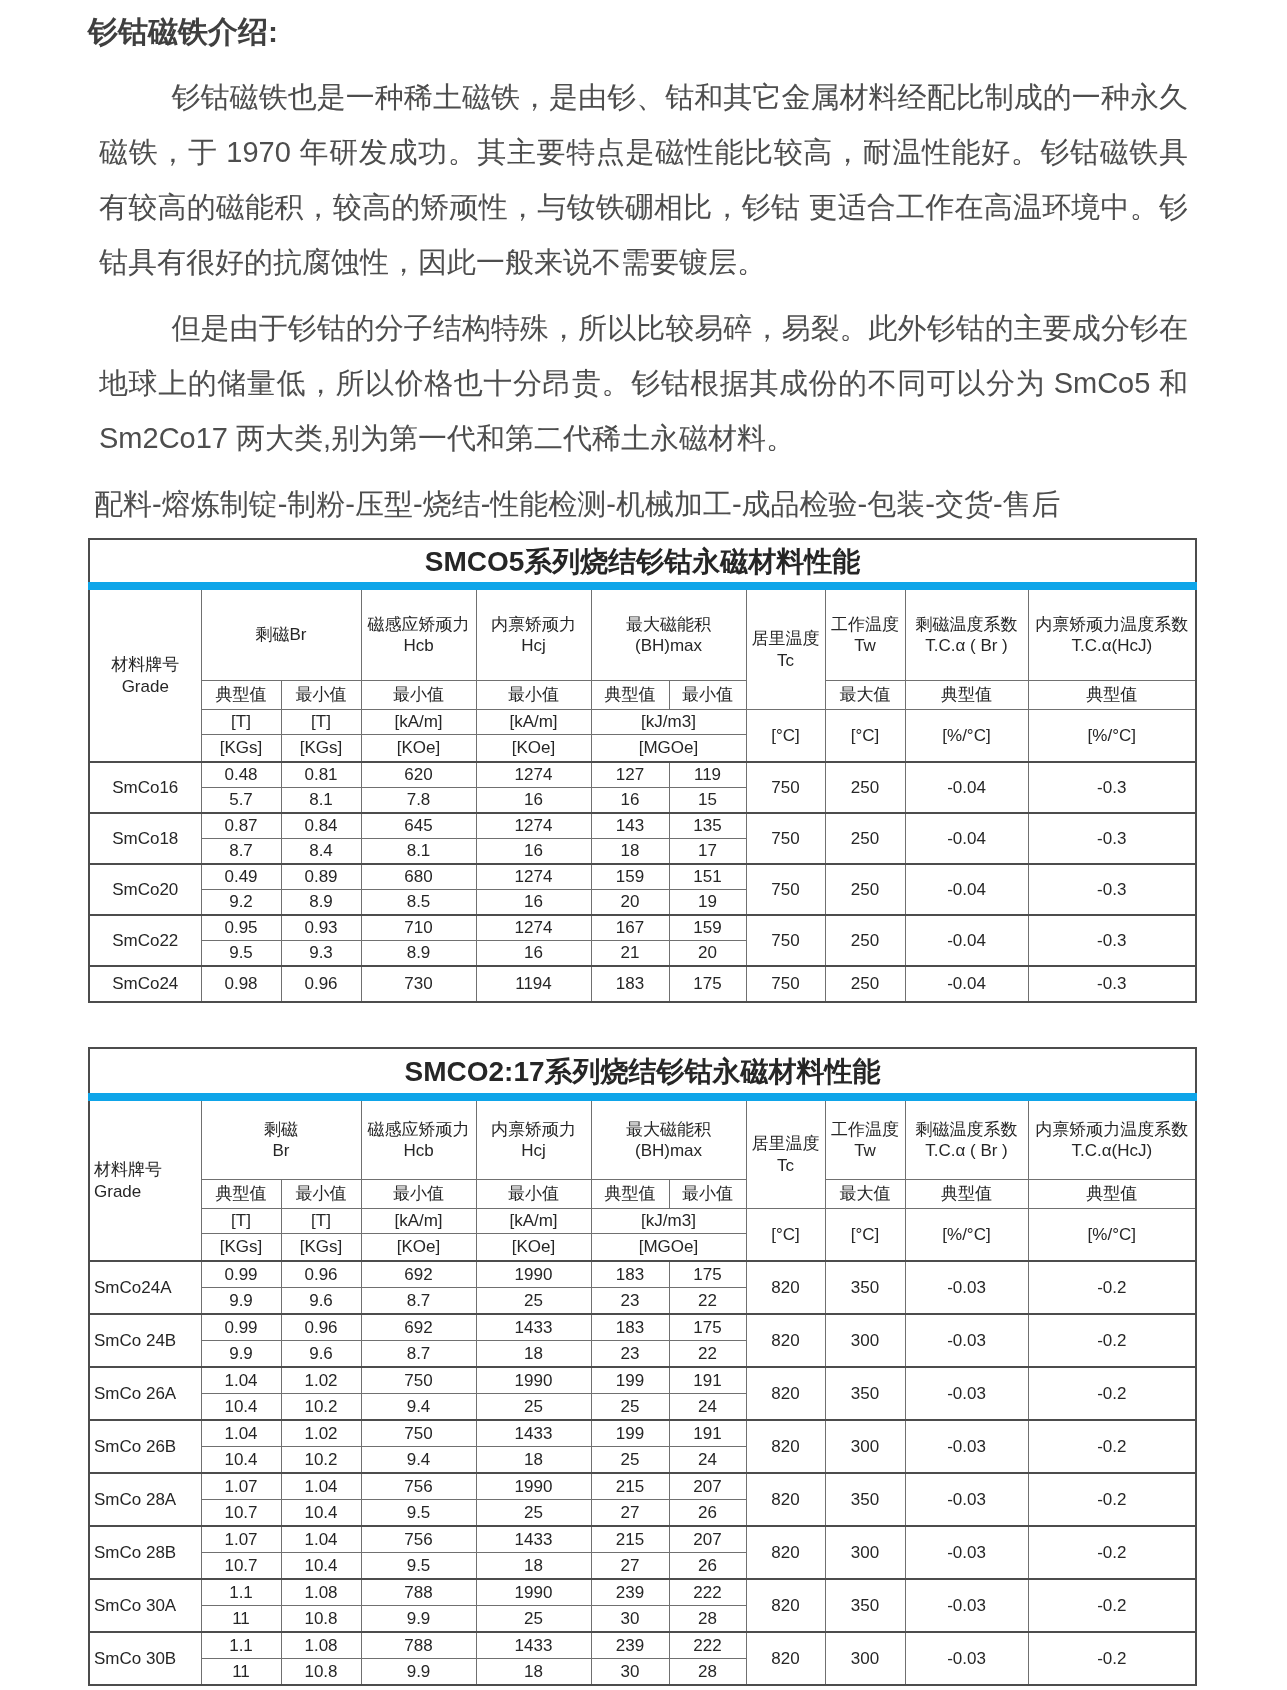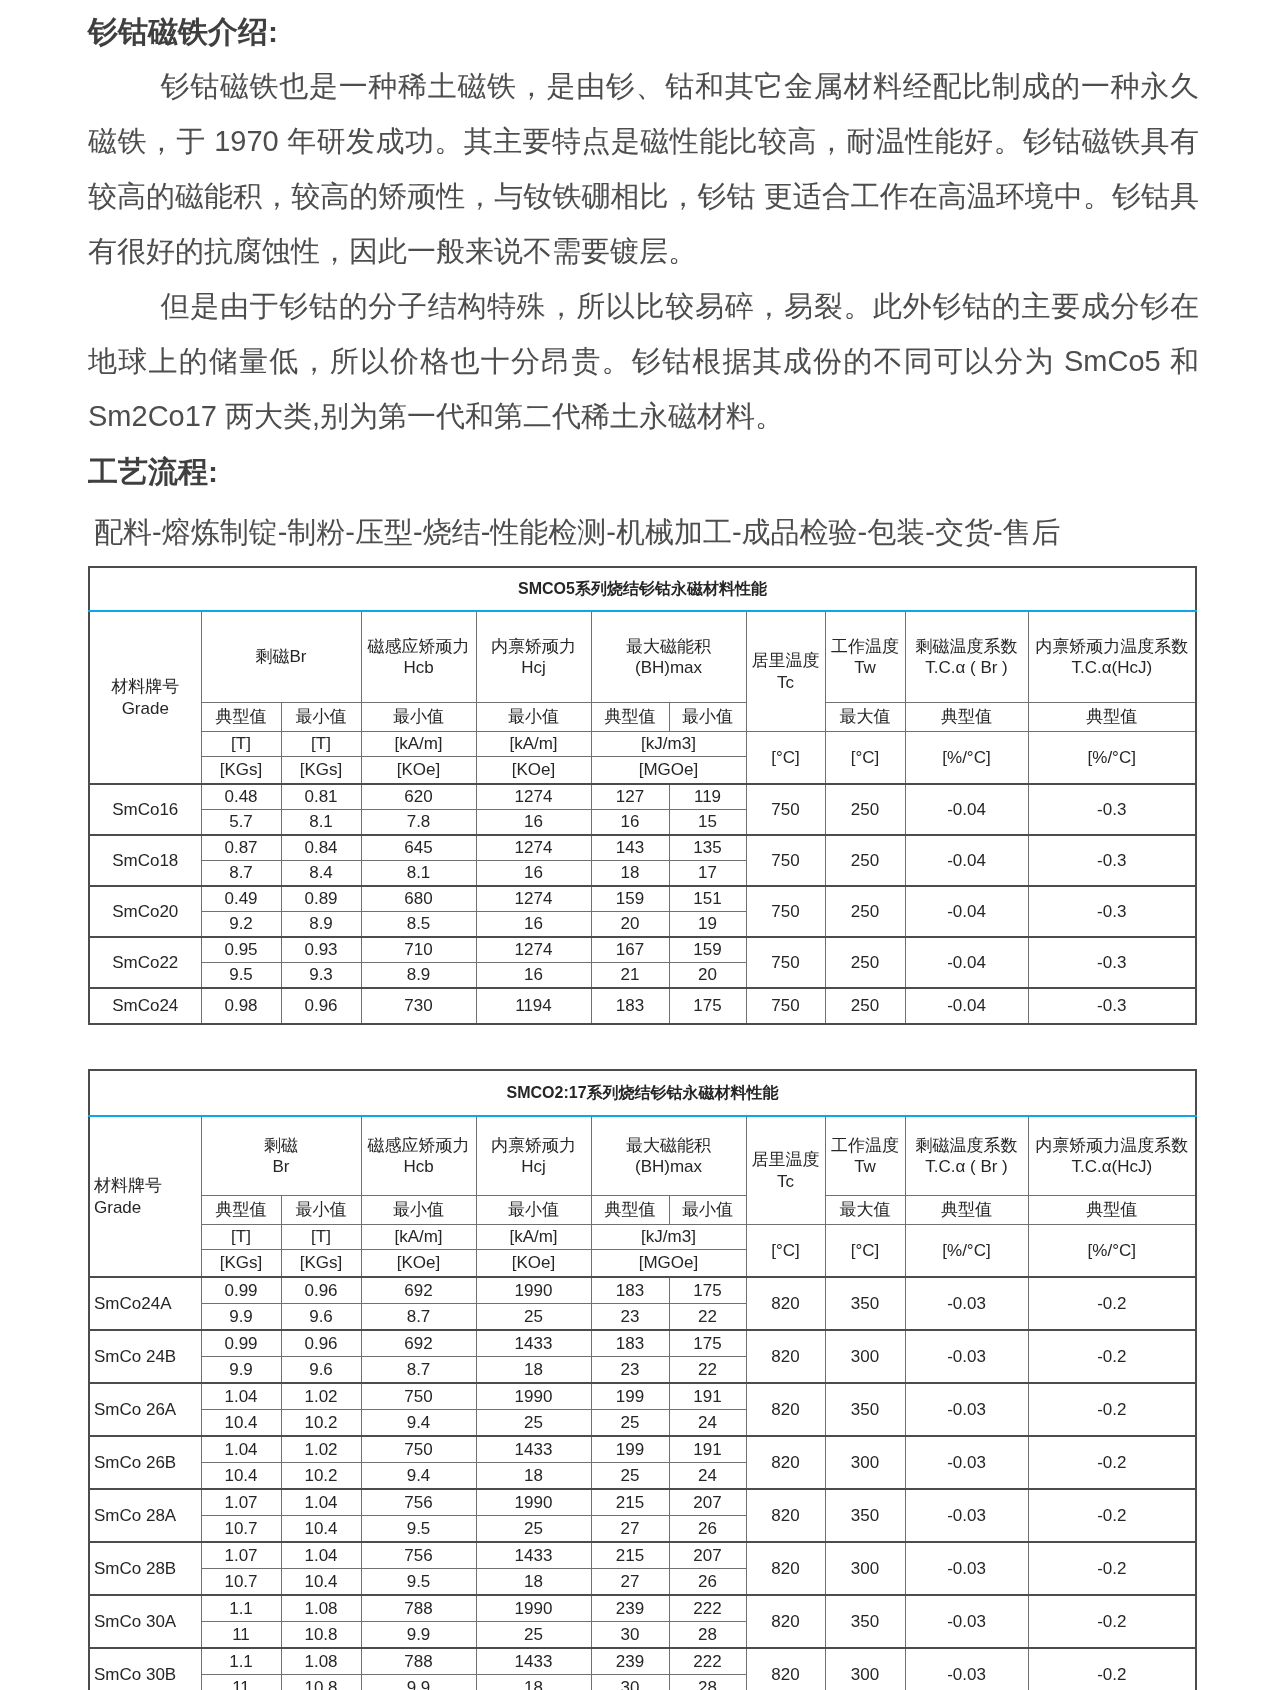--- a/index.html
+++ b/index.html
@@ -21,21 +21,21 @@
     font-size: 30px;
     font-weight: bold;
     color: #3f3f3f;
     line-height: 55px;
     margin: 0;
   }
   .para {
     font-size: 29px;
     color: #4d4d4d;
     line-height: 55px;
-    margin: 0;
+    margin: 11px;
     text-align: justify;
   }
   .para.indent {
     text-indent: 2.5em;
   }
   .process-line {
     font-size: 29px;
     color: #4d4d4d;
     line-height: 55px;
     margin: 6px;
@@ -52,23 +52,23 @@
     font-weight: normal;
     text-align: center;
     vertical-align: middle;
     font-size: 17px;
     line-height: 1.25;
     padding: 1px 2px;
     white-space: pre-line;
     overflow: hidden;
   }
   .mag-table .tbl-title {
-    font-size: 16px;
+    font-size: 28px;
     font-weight: bold;
-    border-bottom: 2px solid #0ea5e9;
+    border-bottom: 8px solid #0ea5e9;
   }
   .mag-table thead {
     border-bottom: 2px solid #4c4c4c;
   }
   .mag-table tbody tr.gstart td {
     border-top: 2px solid #4c4c4c;
   }
   
   .t1 { margin-top: 6px; }
   .t1 .tbl-title { height: 40px; }
@@ -91,21 +91,20 @@
   .t2 .grade-h, .t2 td.grade { text-align: left; padding-left: 4px; }
 </style>
 </head>
 <body>
 
 <div class="page">
 
   <h2 class="heading">钐钴磁铁介绍:</h2>
   <p class="para indent">钐钴磁铁也是一种稀土磁铁，是由钐、钴和其它金属材料经配比制成的一种永久磁铁，于 1970 年研发成功。其主要特点是磁性能比较高，耐温性能好。钐钴磁铁具有较高的磁能积，较高的矫顽性，与钕铁硼相比，钐钴 更适合工作在高温环境中。钐钴具有很好的抗腐蚀性，因此一般来说不需要镀层。</p>
   <p class="para indent">但是由于钐钴的分子结构特殊，所以比较易碎，易裂。此外钐钴的主要成分钐在地球上的储量低，所以价格也十分昂贵。钐钴根据其成份的不同可以分为 SmCo5 和 Sm2Co17 两大类,别为第一代和第二代稀土永磁材料。</p>
-  <h2 class="heading">工艺流程:</h2>
   <p class="process-line">配料-熔炼制锭-制粉-压型-烧结-性能检测-机械加工-成品检验-包装-交货-售后</p>
 
   <table class="mag-table t1">
     <colgroup>
       <col style="width:112px">
         <col style="width:80px">
         <col style="width:80px">
         <col style="width:115px">
       <col style="width:115px">
         <col style="width:78px">

